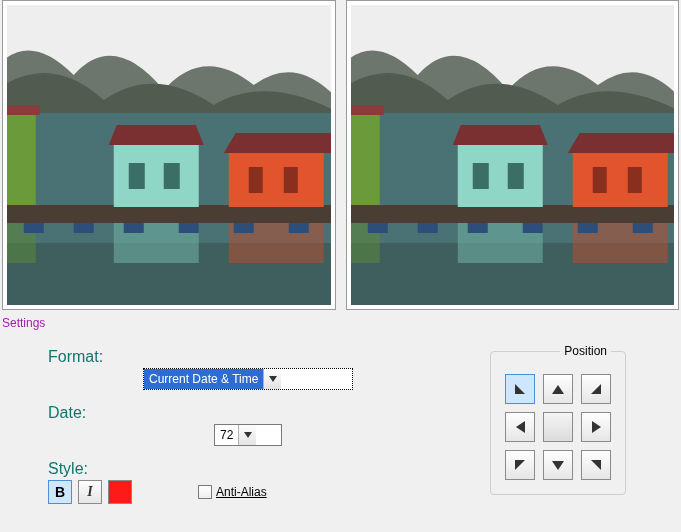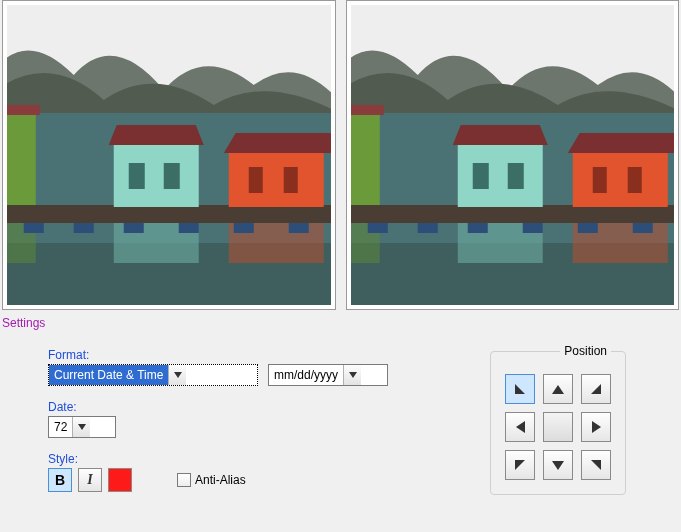--- a/index.html
+++ b/index.html
@@ -55,27 +55,28 @@
   .right-col {
     padding-top: 8px;
     margin-left: 40px;
   }
   .row {
     margin-bottom: 14px;
   }
   .lbl {
     display: block;
     margin-bottom: 2px;
-    font-size: 12px;
-    color: #1d4ed8;
+    font-size: 16px;
+    color: #0f766e;
   }
   .inline {
     display: flex;
     align-items: center;
     gap: 10px;
+    justify-content: center;
   }
   .combo {
     display: inline-flex;
     align-items: stretch;
     border: 1px solid #7a7a7a;
     background: #fff;
     height: 22px;
     font-size: 12px;
   }
   .combo .combo-text {
@@ -128,22 +129,23 @@
   .color-swatch {
     width: 24px;
     height: 24px;
     border: 1px solid #8a8a8a;
     background: #ff1a1a;
   }
   .checkwrap {
     display: flex;
     align-items: center;
     gap: 4px;
-    margin-left: 39px;
-    font-size: 12px;
+    margin-left: 60px;
+    font-size: 12px;
+    text-decoration: underline;
   }
   .chk {
     width: 14px; height: 14px;
     border: 1px solid #7a7a7a;
     background: linear-gradient(#fff,#ededed);
   }
 
   fieldset.position {
     border: 1px solid #cfcfcf;
     padding: 10px 14px 14px;
@@ -269,28 +271,20 @@
         <span class="lbl">Format:</span>
         <div class="inline">
           <div class="combo highlight" style="width:210px">
             <div class="combo-text">Current Date &amp; Time</div>
             <div class="combo-btn">
               <svg viewBox="0 0 8 6">
                   <path d="M0 0 L8 0 L4 6 Z" fill="#333"></path>
                 </svg>
             </div>
           </div>
-          <div class="combo" style="width:120px">
-            <div class="combo-text">mm/dd/yyyy</div>
-            <div class="combo-btn">
-              <svg viewBox="0 0 8 6">
-                  <path d="M0 0 L8 0 L4 6 Z" fill="#333"></path>
-                </svg>
-            </div>
-          </div>
         </div>
       </div>
 
       <div class="row">
         <span class="lbl">Date:</span>
         <div class="inline">
           <div class="combo" style="width:68px">
             <div class="combo-text">72</div>
             <div class="combo-btn">
               <svg viewBox="0 0 8 6">

